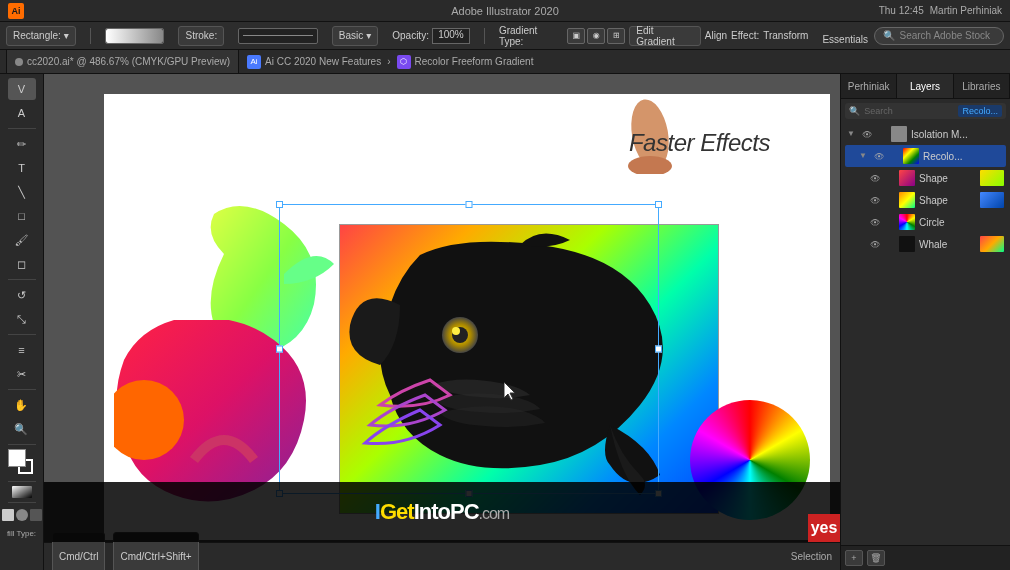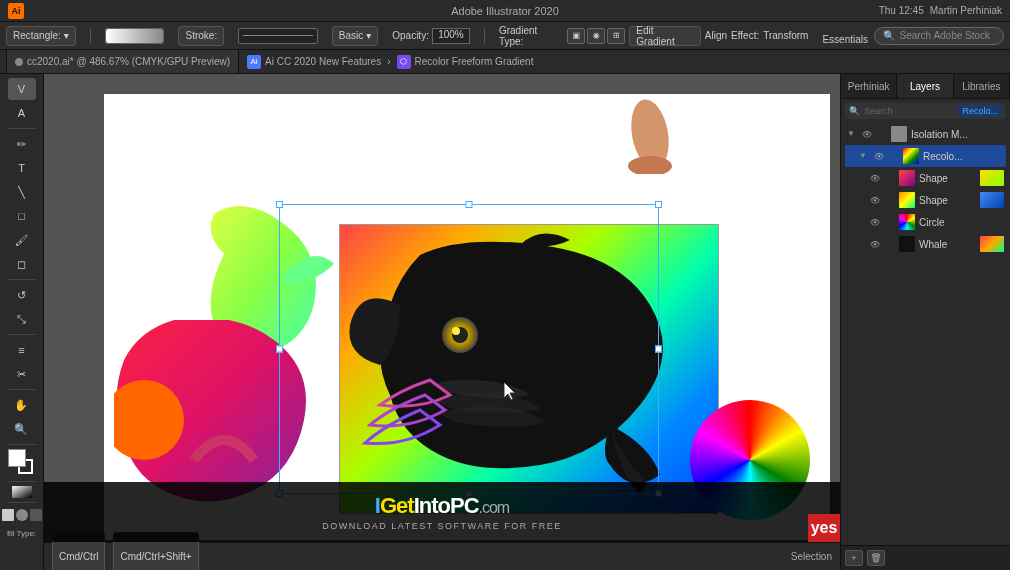--- a/index.html
+++ b/index.html
@@ -690,20 +690,21 @@
     <div class="artboard">
       <div class="artwork">
 
         <div class="leg-top-right">
           <svg width="60" height="80" viewBox="0 0 60 80">
             <ellipse cx="30" cy="40" rx="18" ry="35" fill="#d4956a" transform="rotate(-10,30,40)"></ellipse>
             <ellipse cx="30" cy="72" rx="22" ry="10" fill="#c47850"></ellipse>
           </svg>
         </div>
 
+        <div class="faster-effects-text">Faster Effects</div>
 
         <div class="whale-left">
           <svg width="200" height="230" viewBox="0 0 200 230">
 
             <defs>
               <linearGradient id="whaleLGrad" x1="0%" y1="0%" x2="100%" y2="100%">
                 <stop offset="0%" style="stop-color:#ddff44"></stop>
                 <stop offset="50%" style="stop-color:#88ff44"></stop>
                 <stop offset="100%" style="stop-color:#44ffaa"></stop>
               </linearGradient>
@@ -870,16 +871,15 @@
       </div>
     </div>
   </div>
 
 </div>
 
 <div class="watermark">
   <div class="watermark-logo">
     <span class="i">I</span><span class="get">Get</span><span class="into">Into</span><span class="pc">PC</span><span class="com">.com</span>
   </div>
-  <div class="watermark-sub">Download Latest Software for Free</div>
 </div>
 
 <div class="yes-badge">yes</div>
 
 </body></html>

